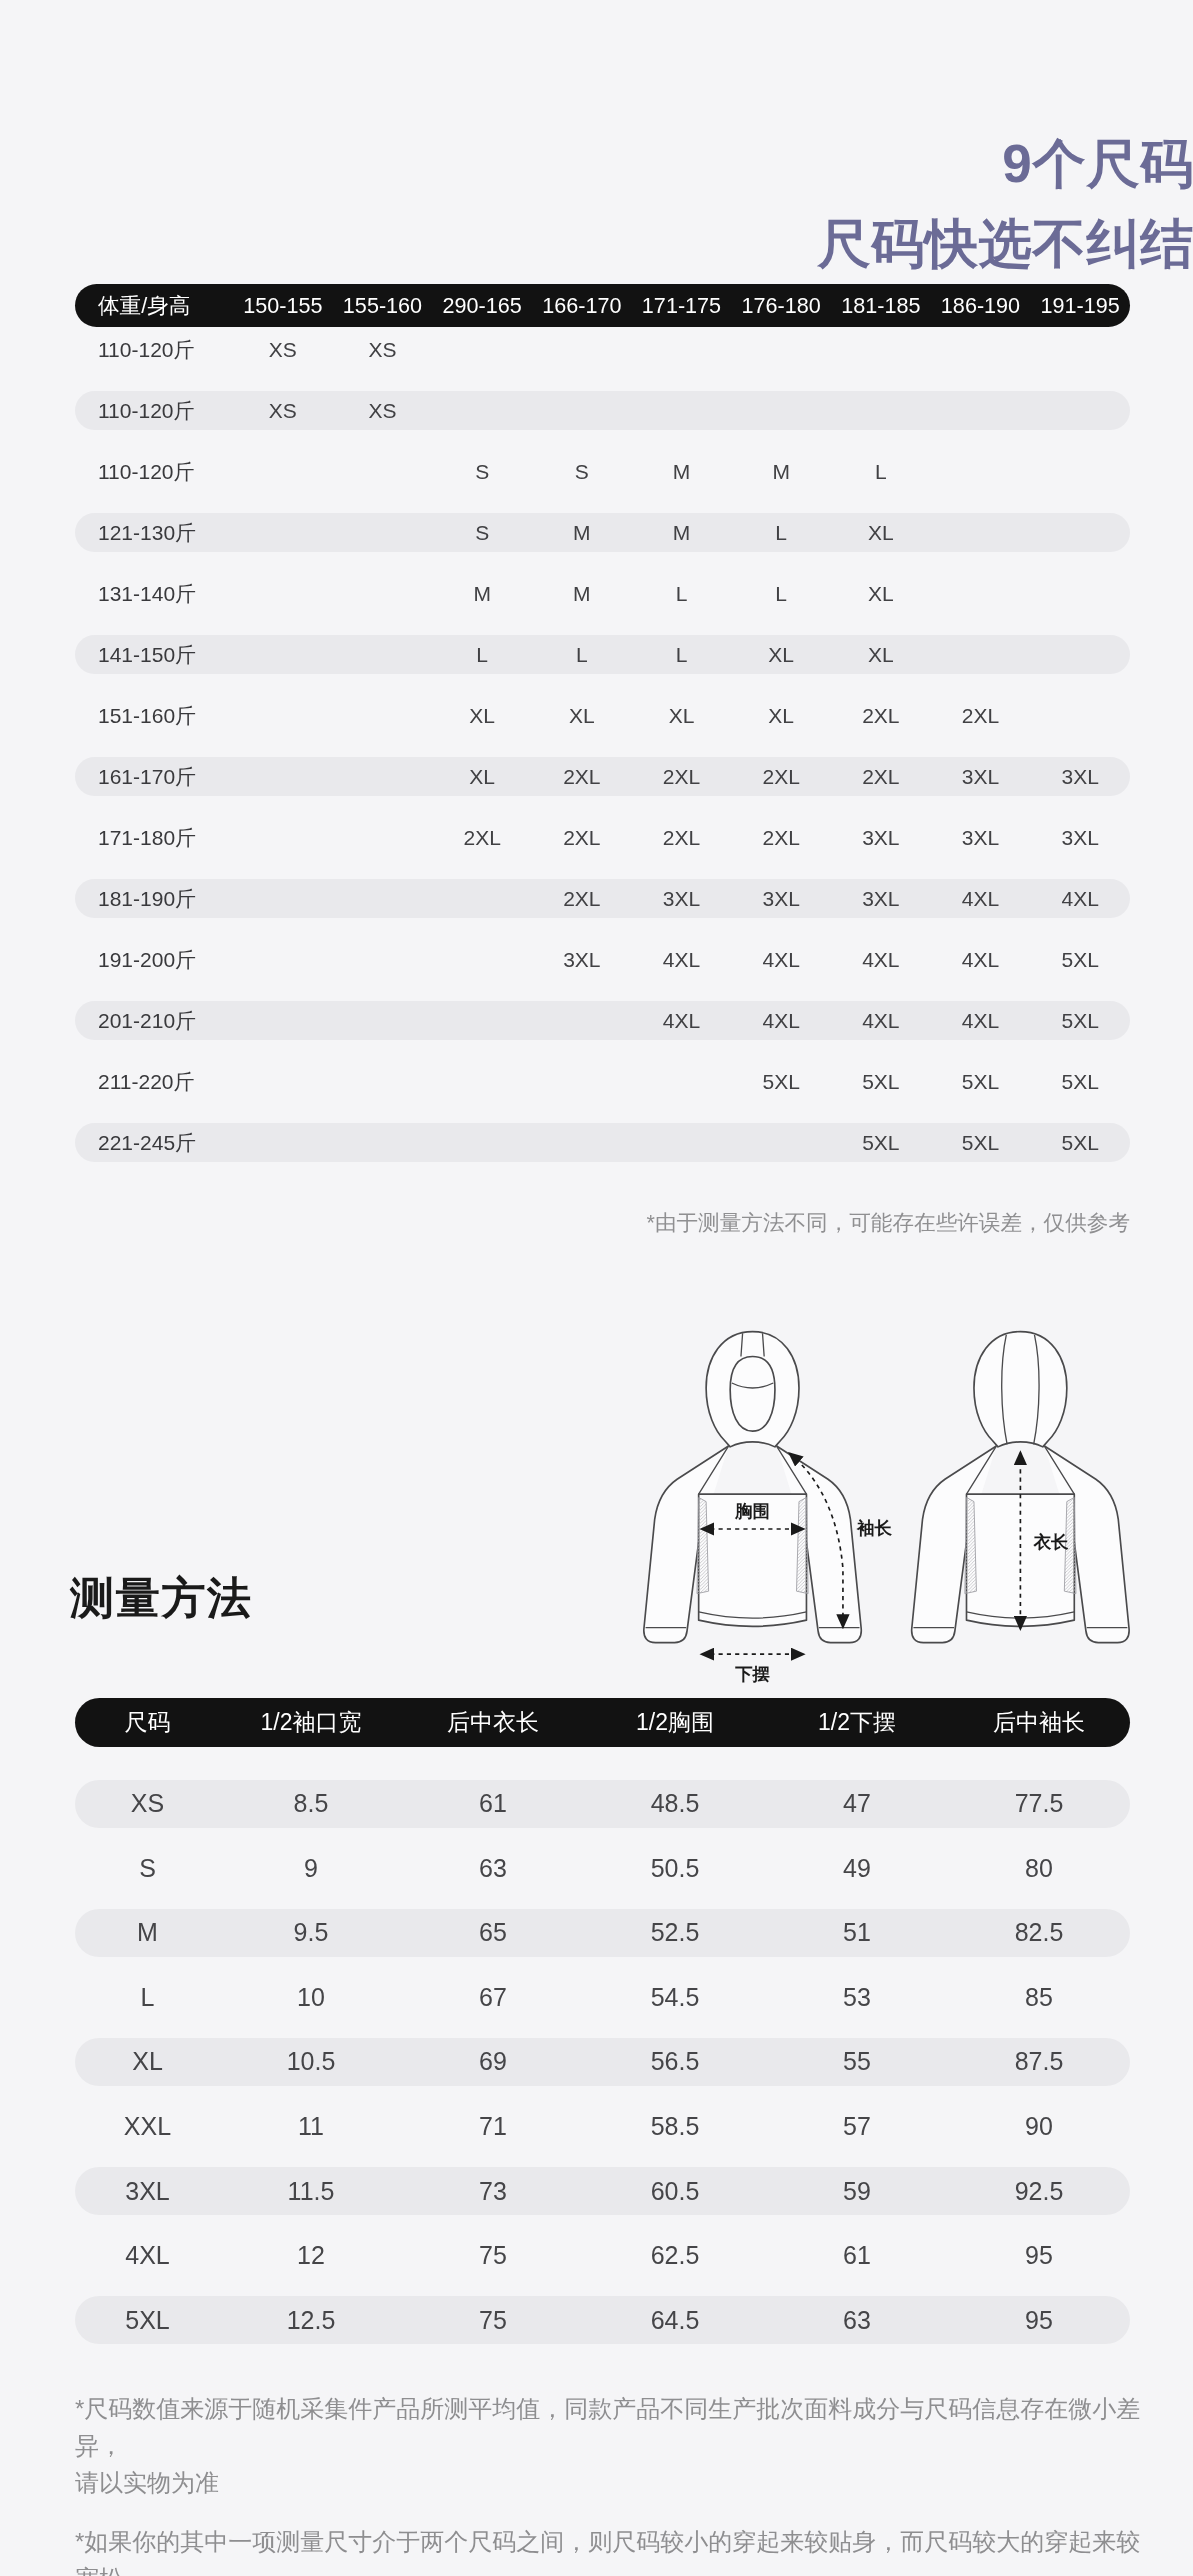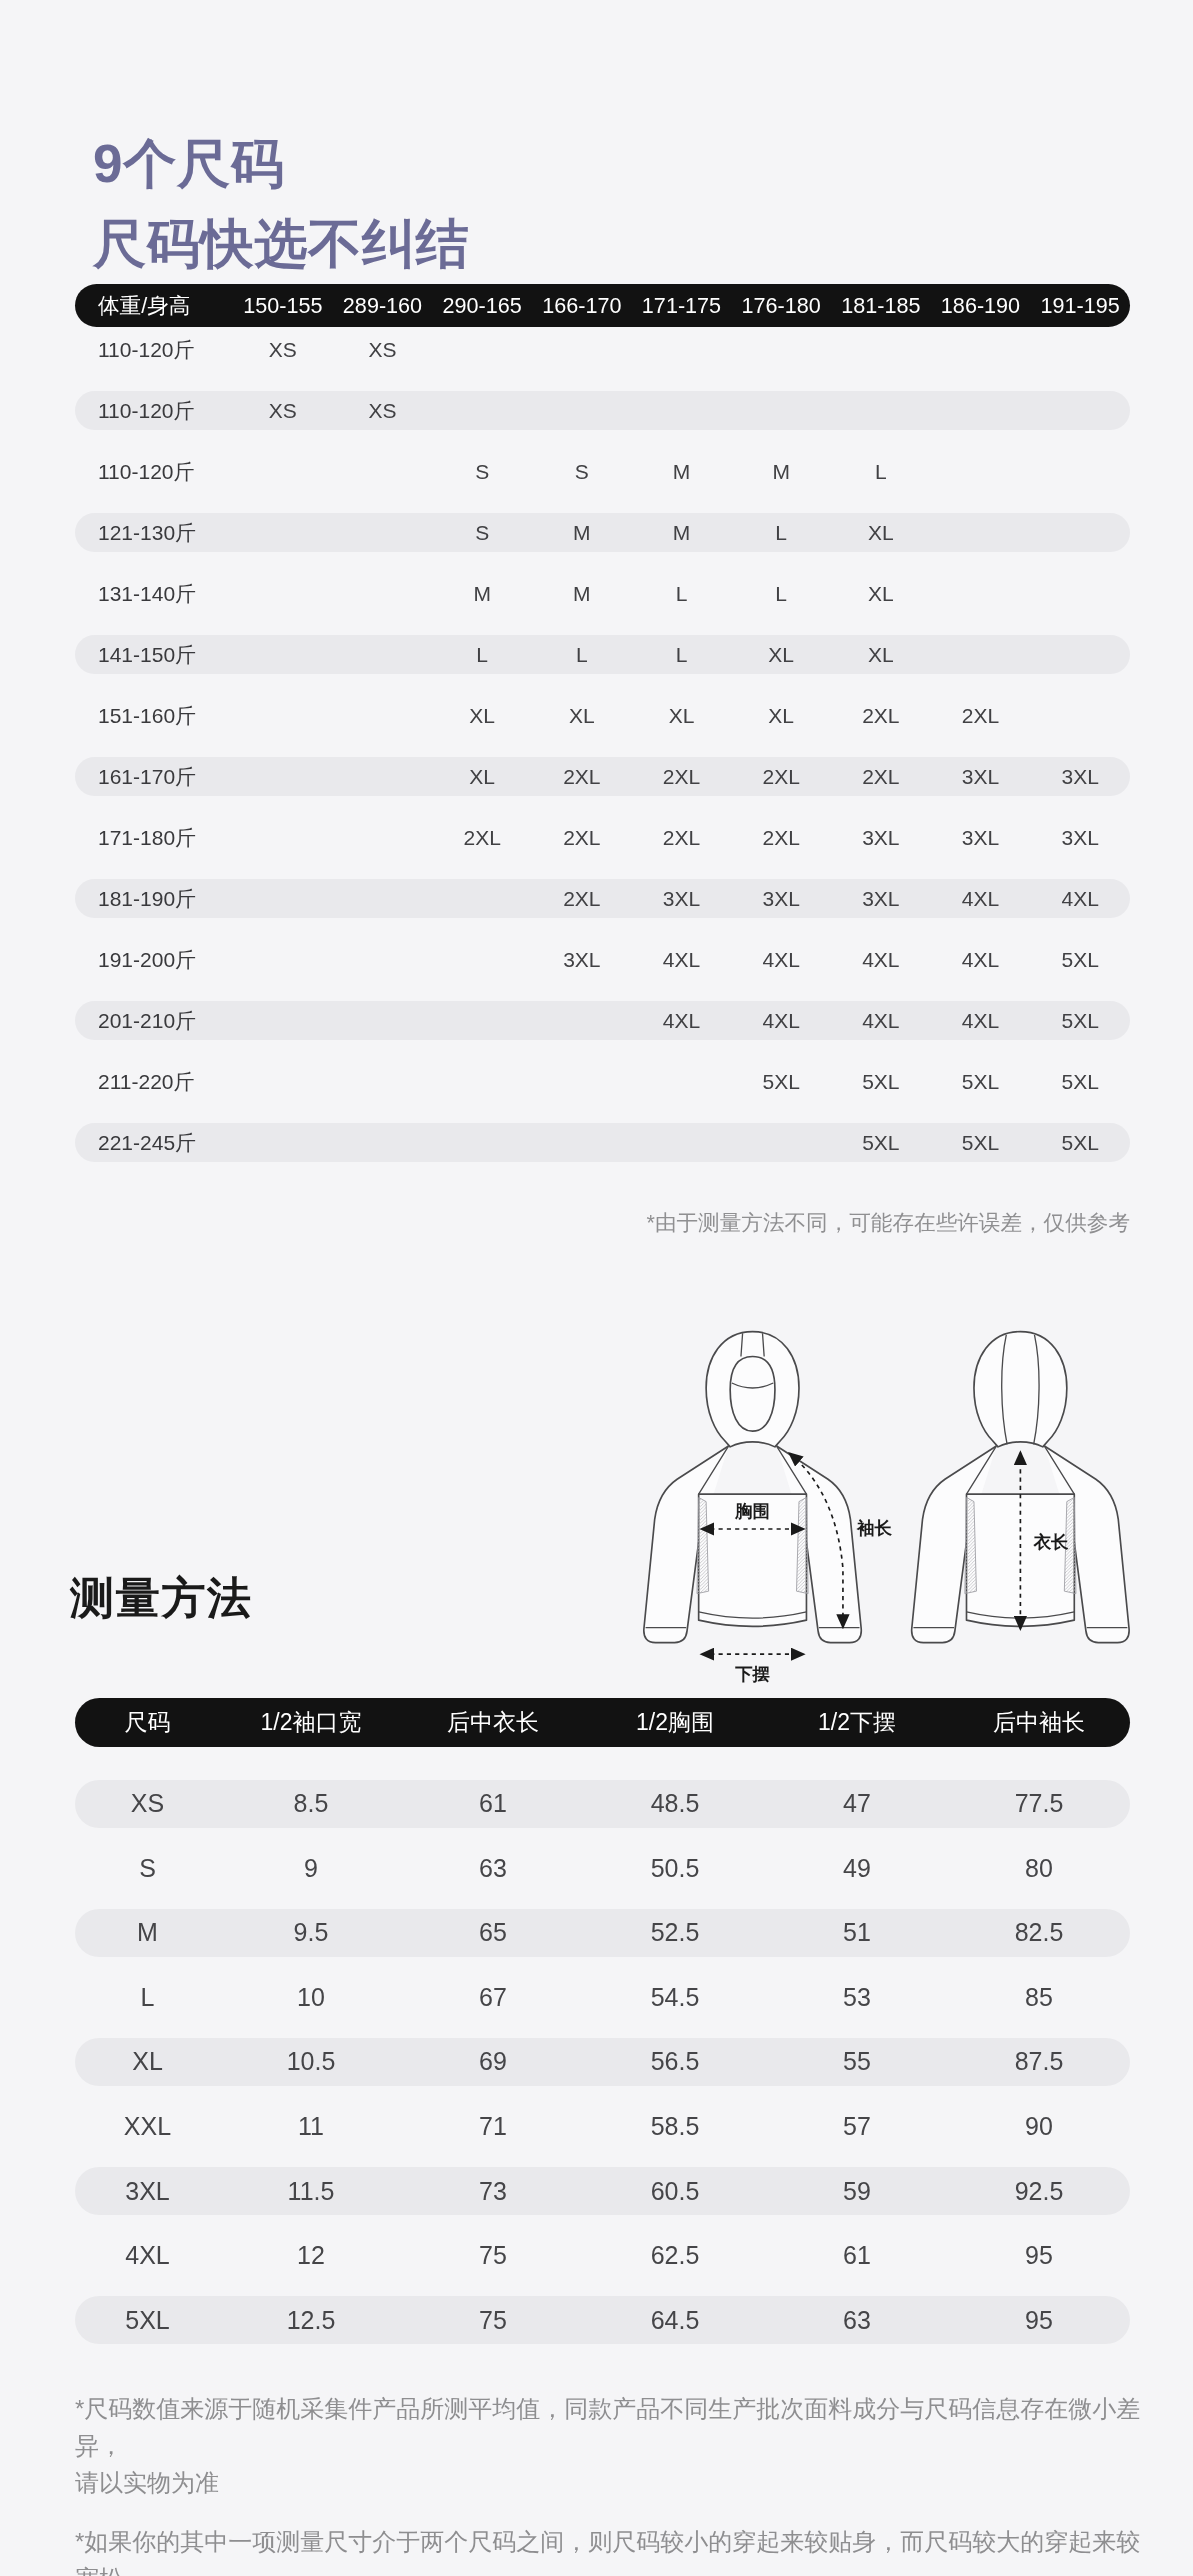--- a/index.html
+++ b/index.html
@@ -3,21 +3,21 @@
 <meta charset="utf-8">
 <style>
   * { margin:0; padding:0; box-sizing:border-box; }
   html,body { background:#f5f5f7; }
   body {
     width:1194px; height:2576px; position:relative; overflow:hidden;
     font-family:"Liberation Sans","DejaVu Sans",sans-serif;
     -webkit-font-smoothing:antialiased;
   }
   
-  .hero { padding:124px 0 0 93px; }
+  .hero { padding:124px 0 0 93px;text-align:right; }
   .hero h1 { font-size:53px; line-height:80px; font-weight:700; color:#6b6b96; letter-spacing:0.8px; }
   
   .tbl { width:1055px; margin-left:75px; }
   .pill-header {
     background:#121212; color:#ffffff; border-radius:828px;
     height:43px; align-items:center; font-size:21.6px; font-weight:500;
   }
   .t1-grid { display:grid; grid-template-columns:158px repeat(9,1fr); }
   .t2-grid { display:grid; grid-template-columns:145px repeat(5,1fr); }
   .cell { text-align:center; white-space:nowrap; }
@@ -53,21 +53,21 @@
 <body>
 
 <div class="hero">
   <h1><span>9个尺码</span><br><span>尺码快选不纠结</span></h1>
 </div>
 
 <div class="tbl t1" style="">
   <div class="pill-header t1-grid">
       <span class="cell lbl">体重/身高</span>
       <span class="cell">150-155</span>
-      <span class="cell">289-160</span>
+      <span class="cell">155-160</span>
       <span class="cell">290-165</span>
       <span class="cell">166-170</span>
       <span class="cell">171-175</span>
       <span class="cell">176-180</span>
       <span class="cell">181-185</span>
       <span class="cell">186-190</span>
       <span class="cell">191-195</span>
     </div>
   <div class="t1-rows">
       <div class="t-row t1-grid">

